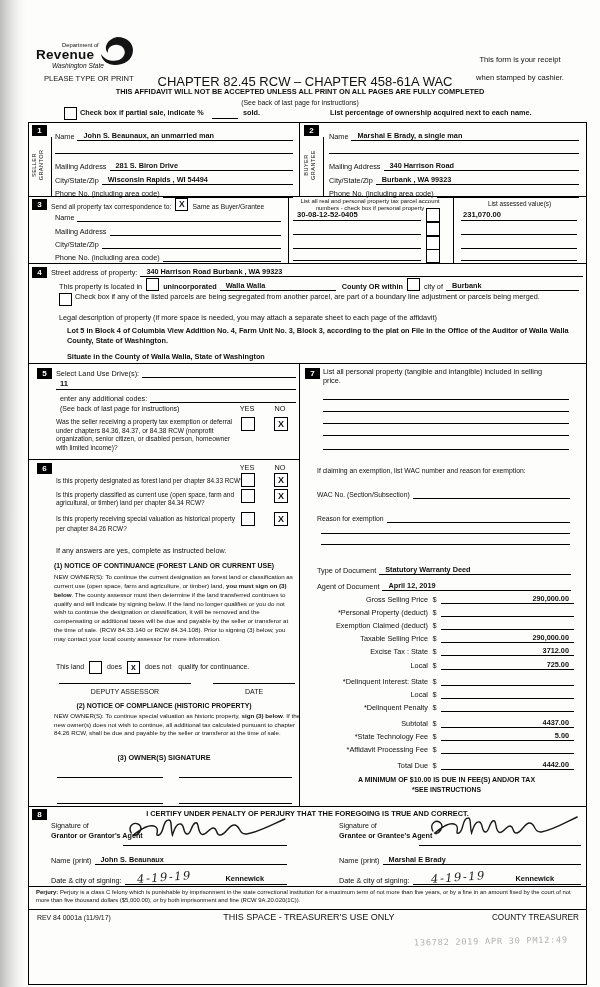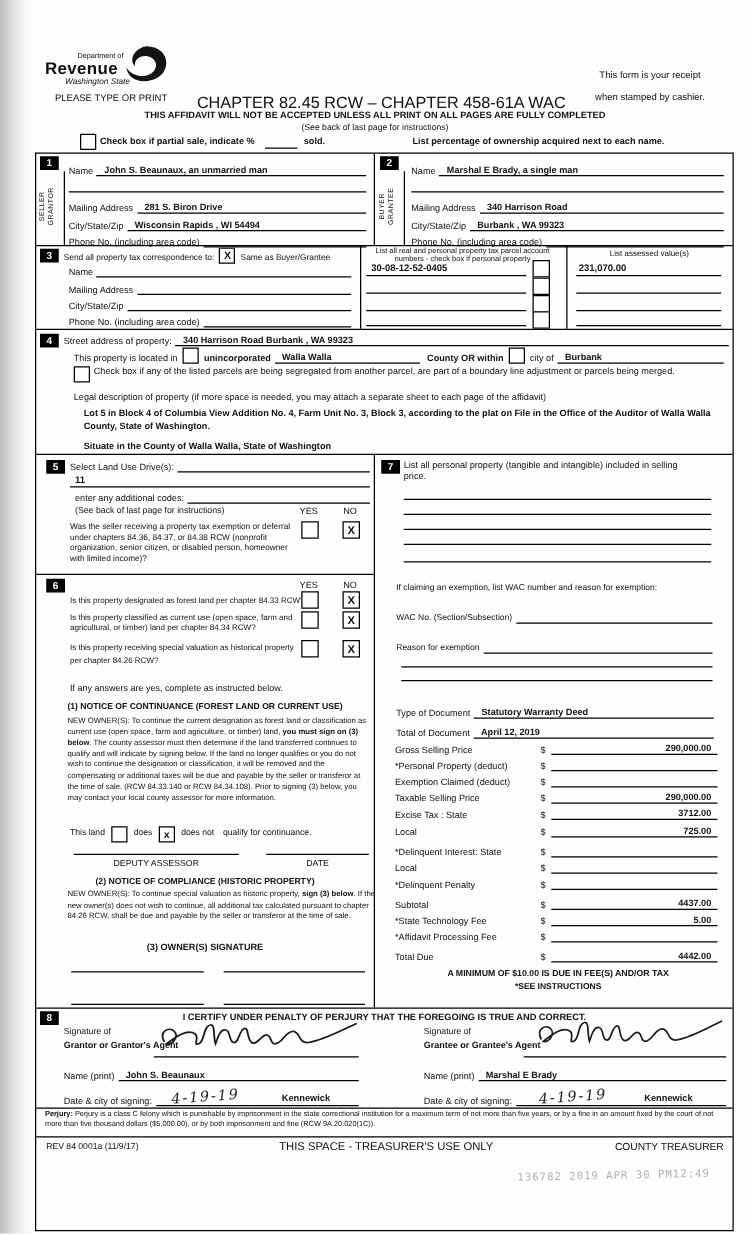--- a/index.html
+++ b/index.html
@@ -17,21 +17,21 @@
   .ul{position:absolute;border-bottom:1px solid #000;height:0}
   .numbox{position:absolute;width:15px;height:11px;background:#000;color:#fff;font-weight:700;font-size:8px;text-align:center;line-height:11px}
   .cb{display:inline-block;width:11px;height:11px;border:1.1px solid #000;font-weight:700;font-size:8.5px;line-height:11px;text-align:center;vertical-align:-2px;background:#fff;flex:none}
   .cba{position:absolute;width:12px;height:12px;border:1.1px solid #000;font-weight:700;font-size:9px;line-height:12px;text-align:center;background:#fff}
   .frow{position:absolute;display:flex;align-items:flex-end;font-size:7.3px;line-height:1.25}
   .frow .lbl{white-space:nowrap;flex:none}
   .frow .fill{flex:1;border-bottom:1px solid #000;margin-left:3px;white-space:nowrap;min-height:9px}
   .frow .fill.pl{padding-left:6px}
   .rot{position:absolute;width:56px;transform:rotate(-90deg);transform-origin:0 0;font-size:5.6px;letter-spacing:.4px;text-align:center;line-height:6.6px}
   .mrow{position:absolute;left:287px;width:258px;display:flex;align-items:flex-end;font-size:7.3px}
-  .mrow .mlab{width:112px;text-align:left;white-space:nowrap;flex:none}
+  .mrow .mlab{width:112px;text-align:right;white-space:nowrap;flex:none}
   .mrow .dol{width:13px;text-align:center;flex:none}
   .mrow .mval{flex:1;border-bottom:1px solid #000;text-align:right;padding-right:5px;font-weight:700;min-height:9px}
   .hand{font-family:"DejaVu Serif",serif;font-style:italic;font-size:11.5px;display:inline-block;transform:rotate(-4deg);letter-spacing:1.5px;color:#222;font-weight:400}
   .stamp{position:absolute;left:414px;top:936px;font-family:"DejaVu Sans Mono",monospace;font-size:8.5px;color:#b2b2b2;letter-spacing:.8px;transform:rotate(-1.2deg);white-space:nowrap}
   svg{display:block}
 </style>
 </head>
 <body>
 
 <div class="page">
@@ -249,21 +249,21 @@
         <span class="lbl">Reason for exemption</span>
         <span class="fill"></span>
       </div>
     <div class="ul" style="left:292px;top:410px;width:249px"></div>
     <div class="ul" style="left:292px;top:421px;width:249px"></div>
     <div class="frow" style="left:288px;top:441px;width:254px;height:11px">
         <span class="lbl">Type of Document</span>
         <span class="fill pl b">Statutory Warranty Deed</span>
       </div>
     <div class="frow" style="left:288px;top:457px;width:254px;height:11px">
-        <span class="lbl">Total of Document</span>
+        <span class="lbl">Agent of Document</span>
         <span class="fill pl b">April 12, 2019</span>
       </div>
     <div class="mrow" style="top:471px">
         <span class="mlab">Gross Selling Price</span>
         <span class="dol">$</span>
         <span class="mval">290,000.00</span>
       </div>
     <div class="mrow" style="top:484px">
         <span class="mlab">*Personal Property (deduct)</span>
         <span class="dol">$</span>

